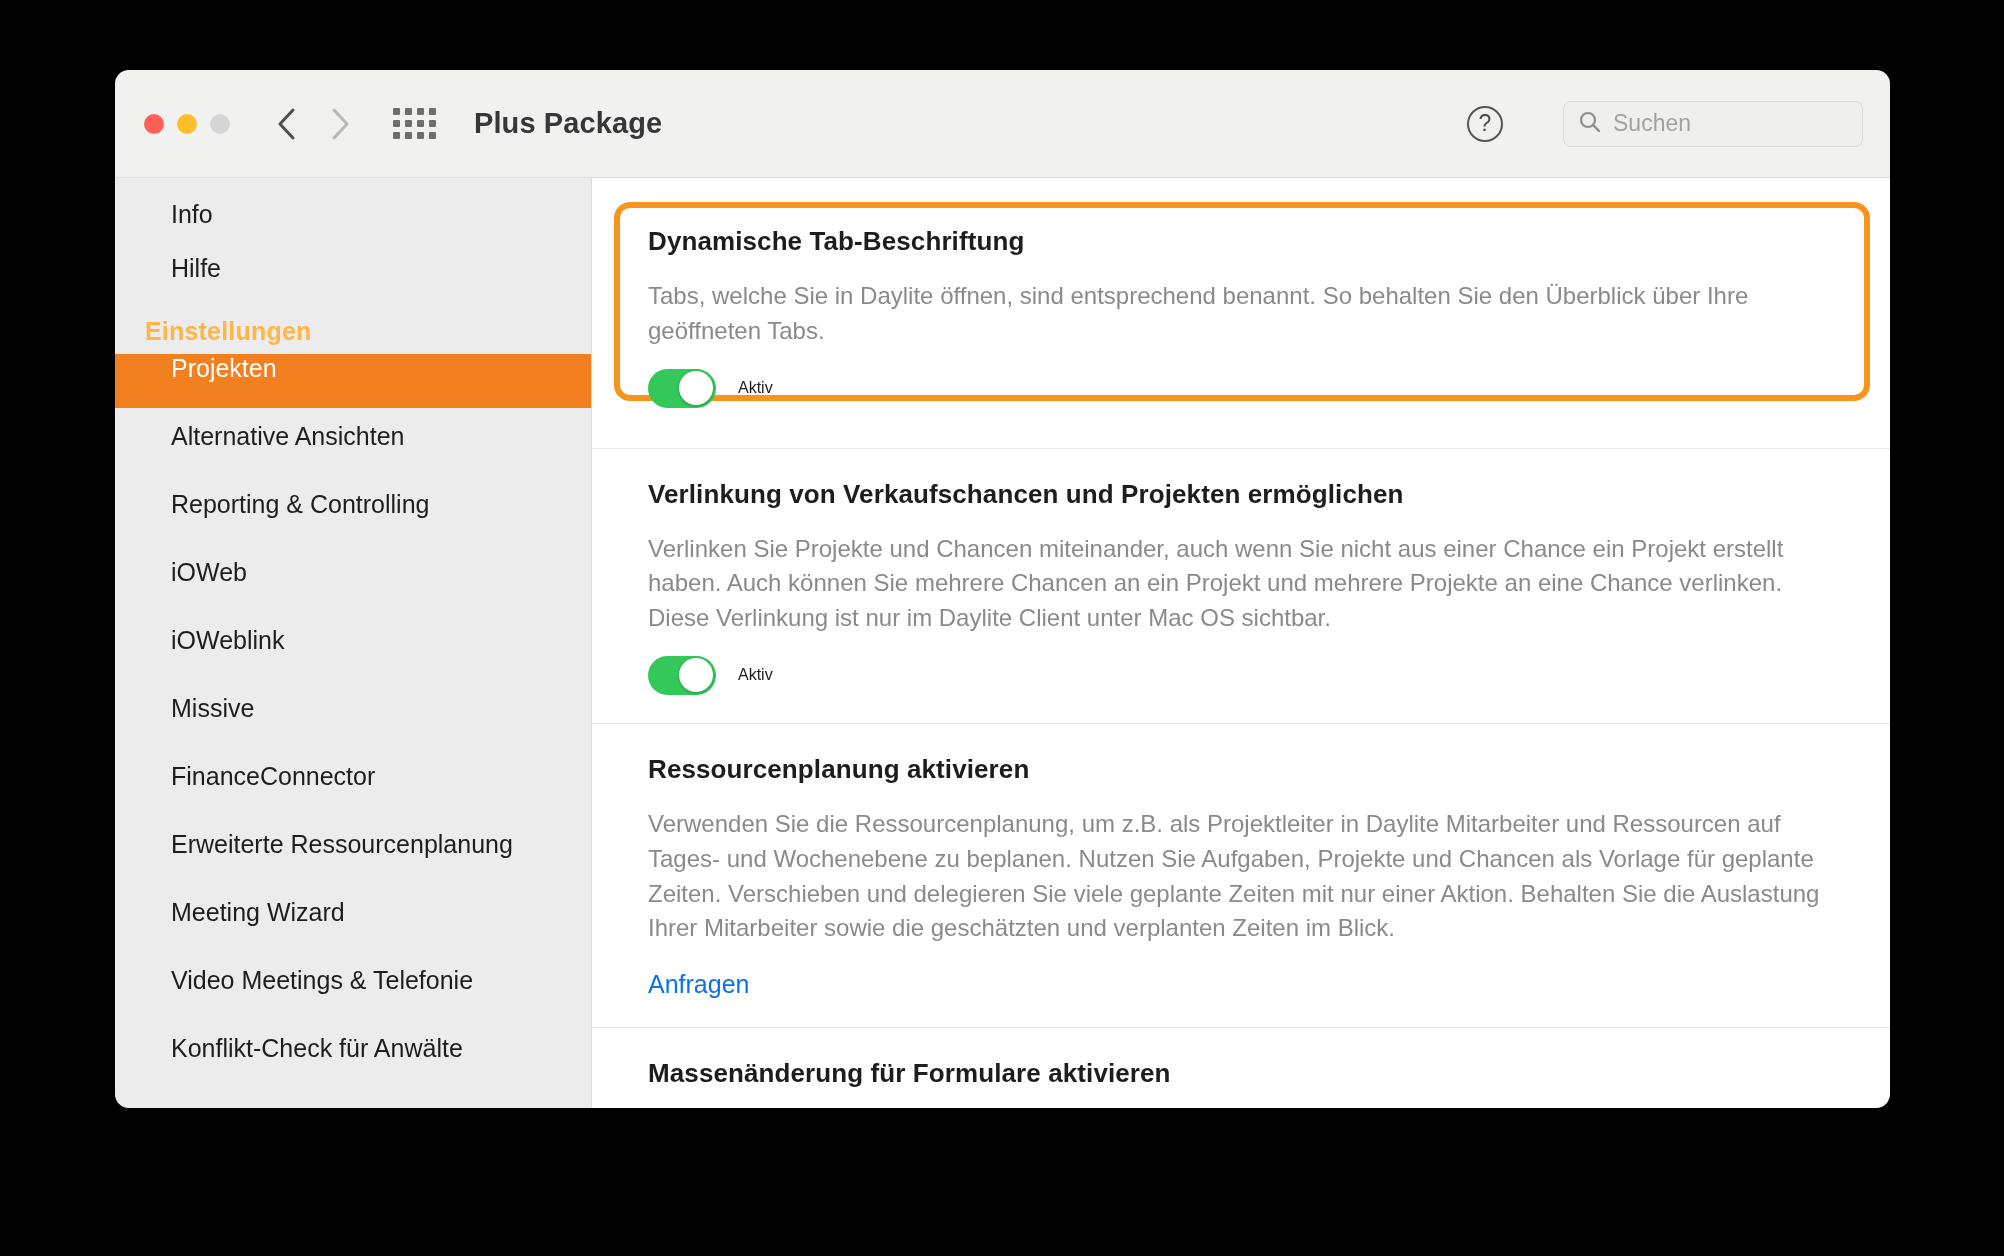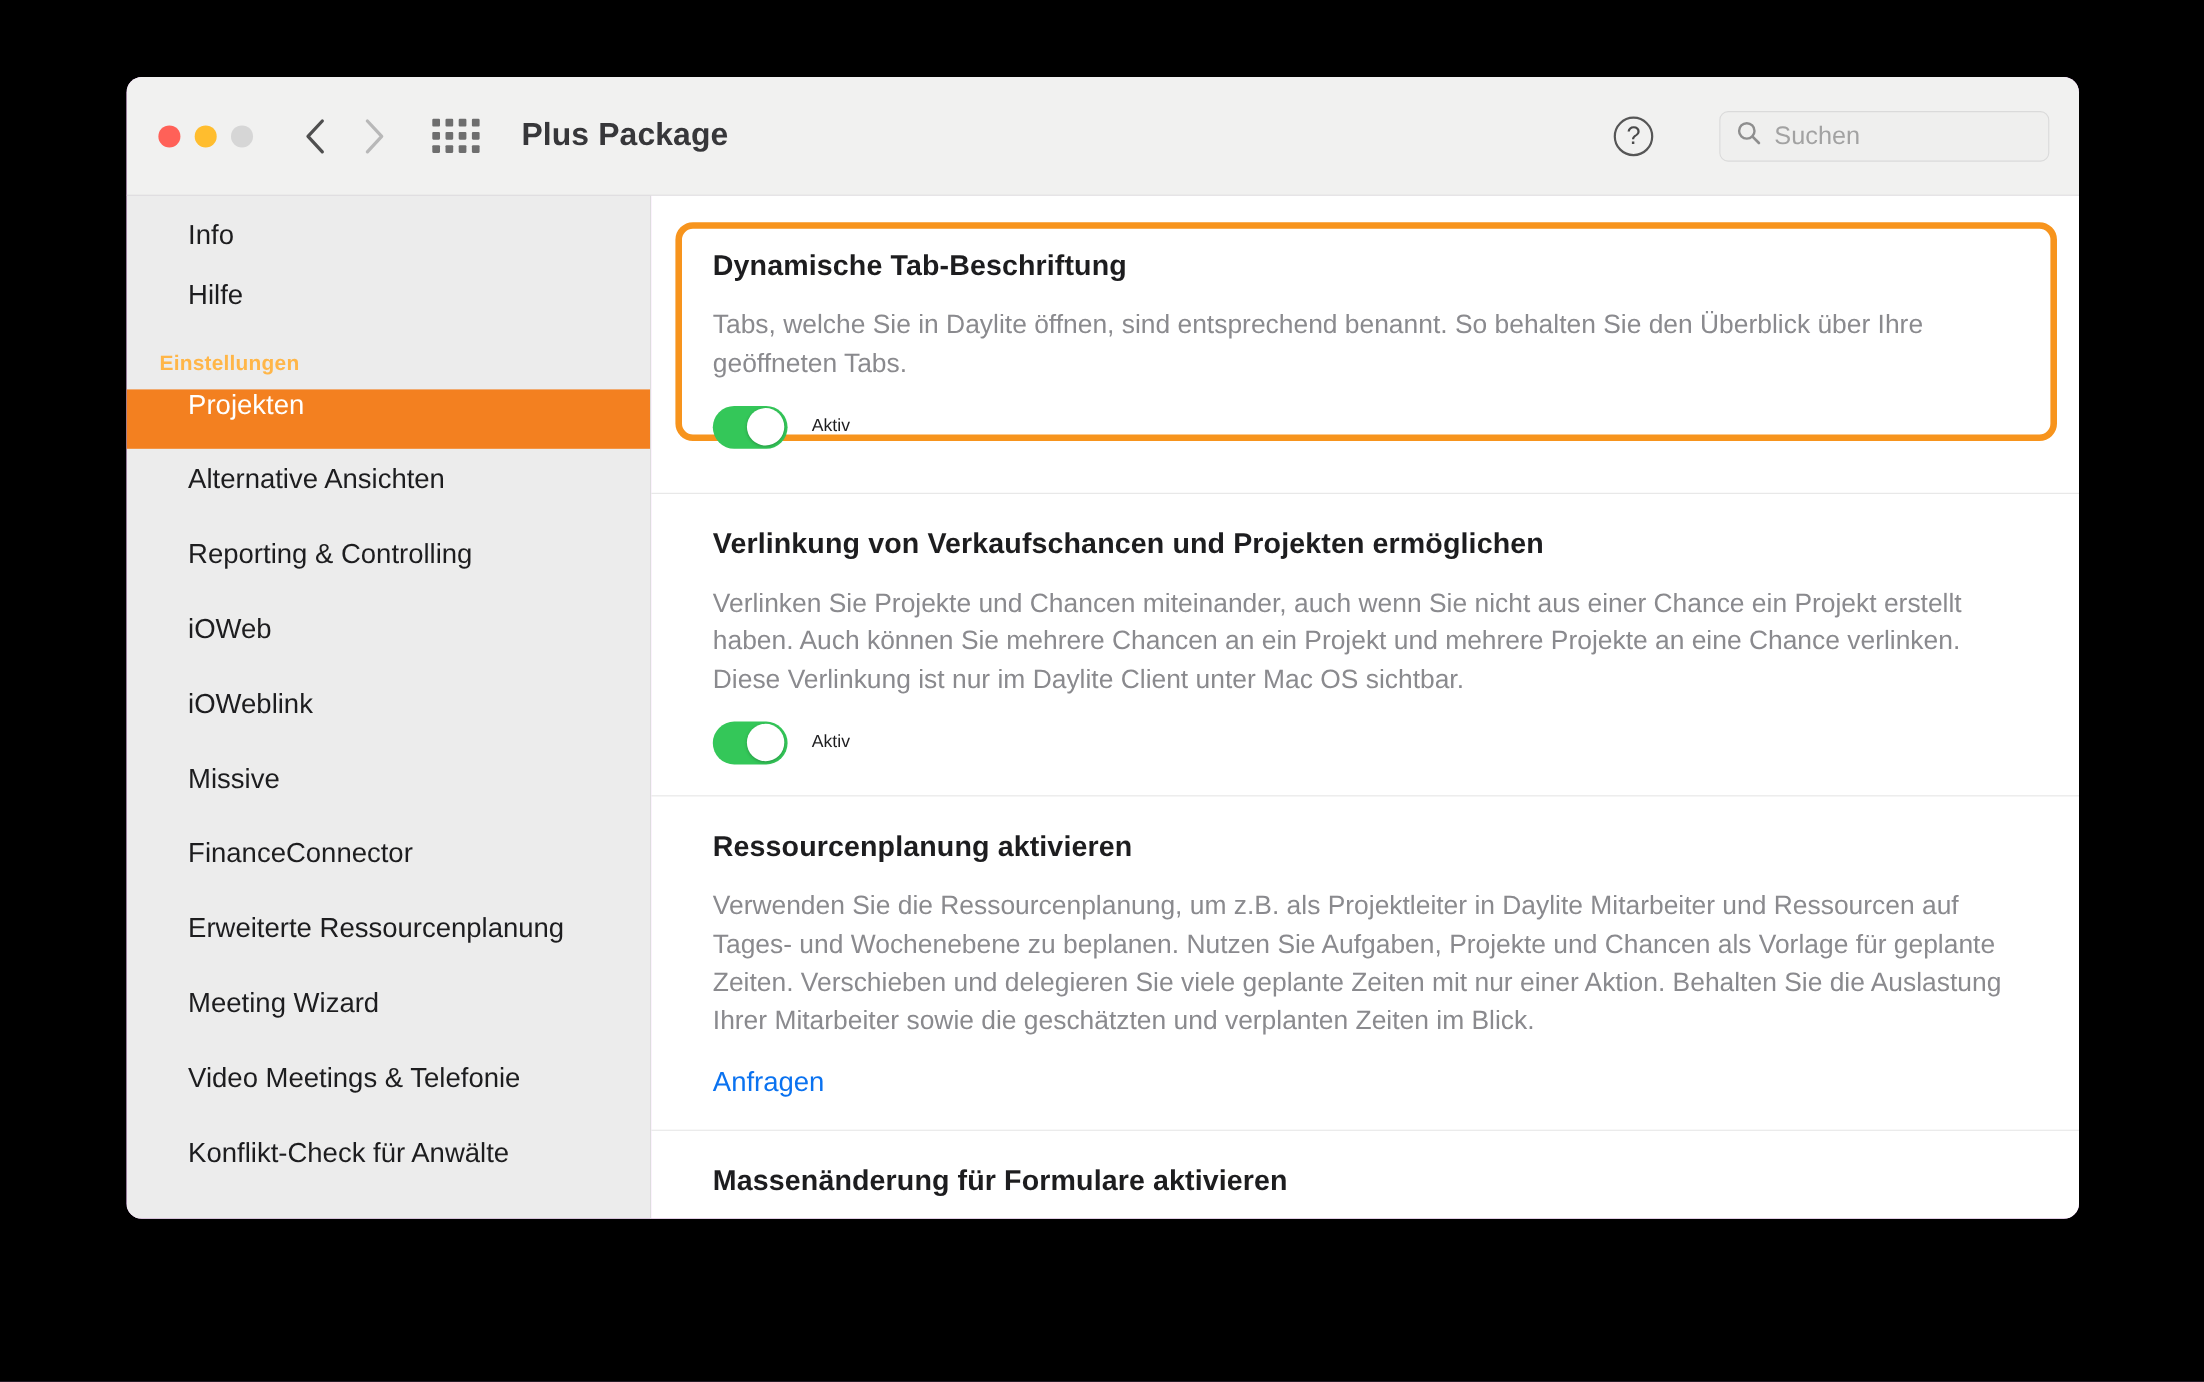--- a/index.html
+++ b/index.html
@@ -11,21 +11,21 @@
     font-family: "Liberation Sans", sans-serif;
     overflow: hidden;
   }
 
   #window {
     position: absolute;
     left: 115px;
     top: 70px;
     width: 1775px;
     height: 1038px;
-    background: #f0abfc;
+    background: #7f1d1d;
     border-radius: 14px;
     overflow: hidden;
     box-shadow: 0 10px 40px rgba(0,0,0,0.35);
   }
 
   
   #toolbar {
     position: relative;
     height: 108px;
     background: #f1f1f0;
@@ -153,21 +153,21 @@
   }
   .side-item.selected {
     background: #f38020;
     color: #ffffff;
   }
   .side-group {
     height: 46px;
     display: flex;
     align-items: center;
     padding-left: 30px;
-    font-size: 19px;
+    font-size: 25px;
     font-weight: 700;
     color: #ffb648;
     letter-spacing: 0.2px;
   }
   .side-gap { height: 14px; }
 
   
   #content {
     flex: 1;
     background: #ffffff;

